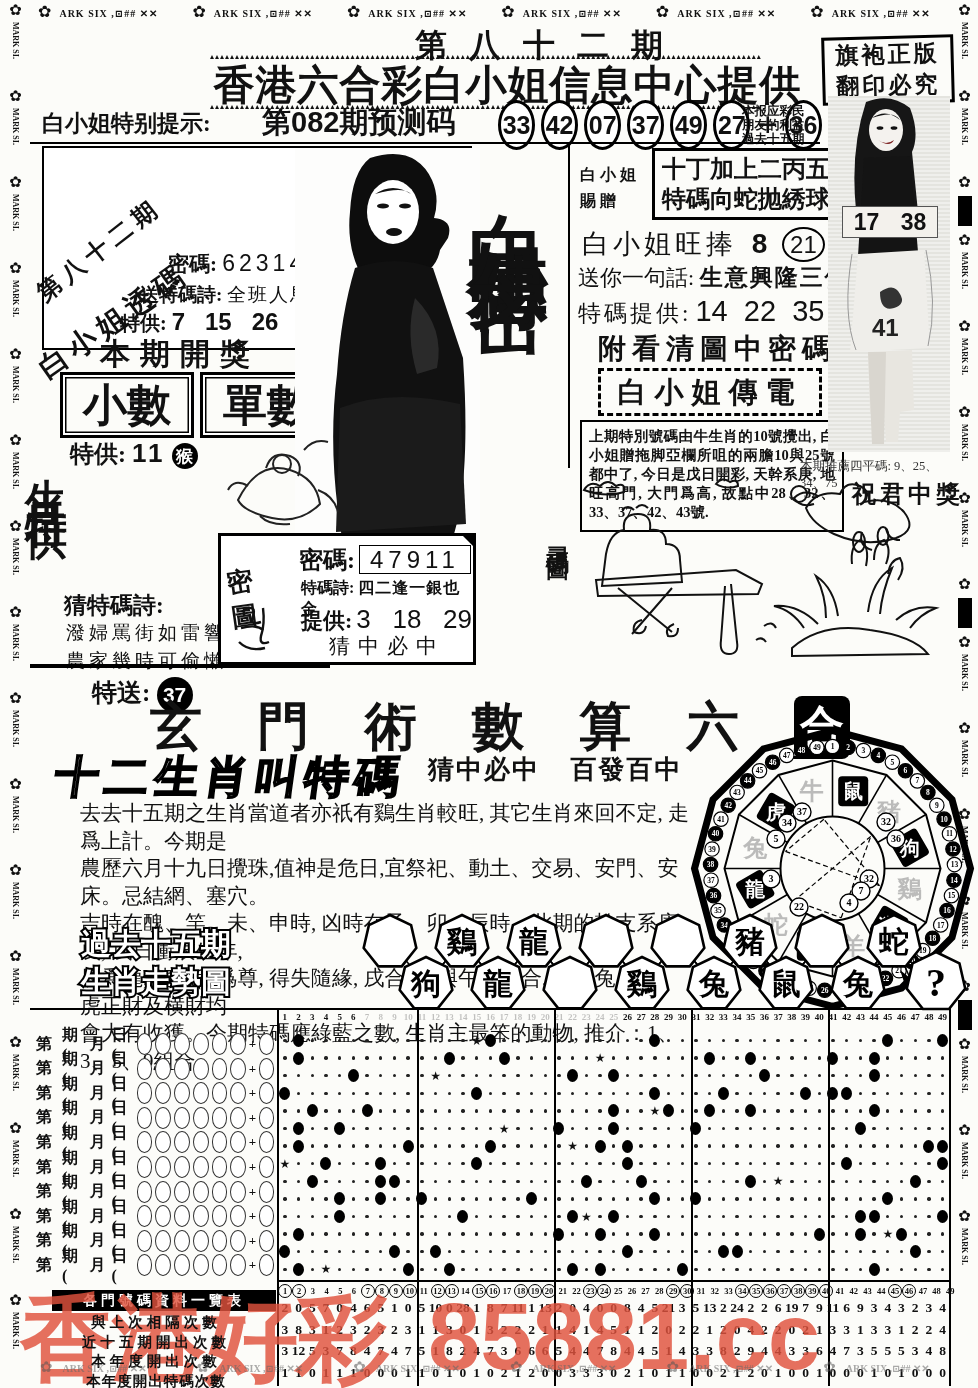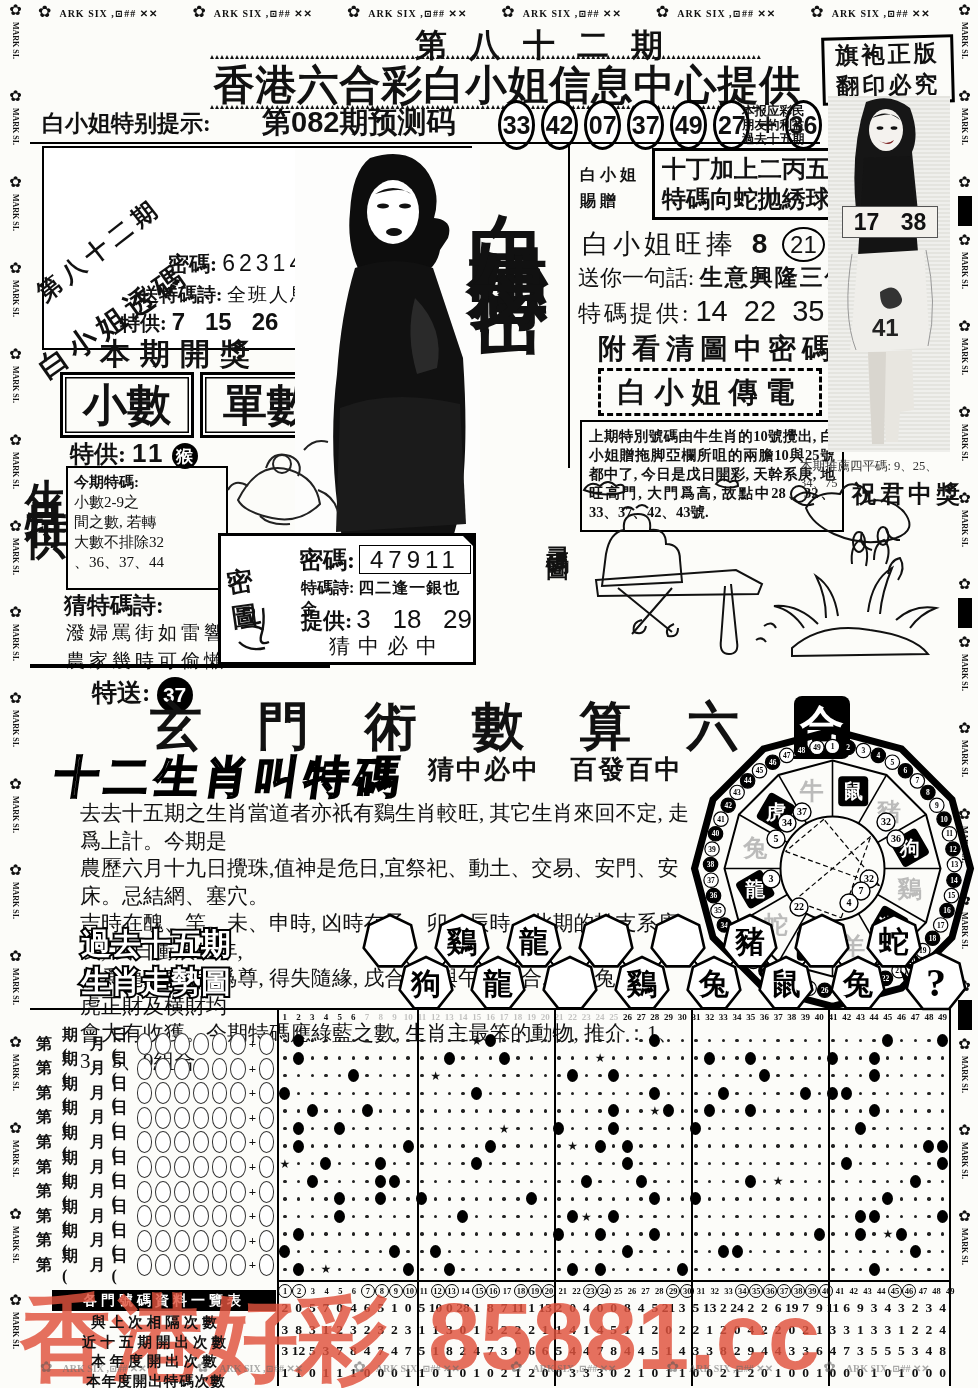--- a/index.html
+++ b/index.html
@@ -161,27 +161,20 @@
   <div class="abs" style="left:200px;top:372px;width:128px;height:60px;border:3px solid #000;box-shadow:inset 0 0 0 2px #fff,inset 0 0 0 3.5px #000;display:flex;align-items:center;justify-content:center;">
     <span class="b" style="font-size:44px;">單數</span>
   </div>
 
   <div class="abs" style="left:70px;top:438px;font-size:24px;">
     <span class="b">特供:</span>
     <span class="san b" style="font-size:26px;letter-spacing:3px;">11</span>
     <span class="blackcirc" style="width:26px;height:26px;font-size:17px;vertical-align:middle;">猴</span>
   </div>
 
-  <div class="abs" style="left:66px;top:466px;width:146px;height:112px;border:2.5px solid #000;padding:4px 6px;font-size:15px;line-height:20px;">
-    <div class="b">今期特碼:</div>
-    <div>小數2-9之</div>
-    <div>間之數, 若轉</div>
-    <div>大數不排除32</div>
-    <div>、36、37、44</div>
-  </div>
 
   <div class="abs b" style="left:64px;top:590px;font-size:23px;">猜特碼詩:</div>
   <div class="abs" style="left:66px;top:620px;font-size:19px;letter-spacing:4px;">潑婦罵街如雷響</div>
   <div class="abs" style="left:66px;top:648px;font-size:19px;letter-spacing:4px;">農家幾時可偷懶</div>
   <div class="abs" style="left:92px;top:676px;font-size:25px;">
     <span class="b">特送:</span>
     <span class="blackcirc san" style="width:36px;height:36px;font-size:21px;vertical-align:middle;">37</span>
   </div>
 
   <div class="abs vert b" style="left:26px;top:444px;font-size:42px;line-height:40px;letter-spacing:14px;">生肖特供</div>

